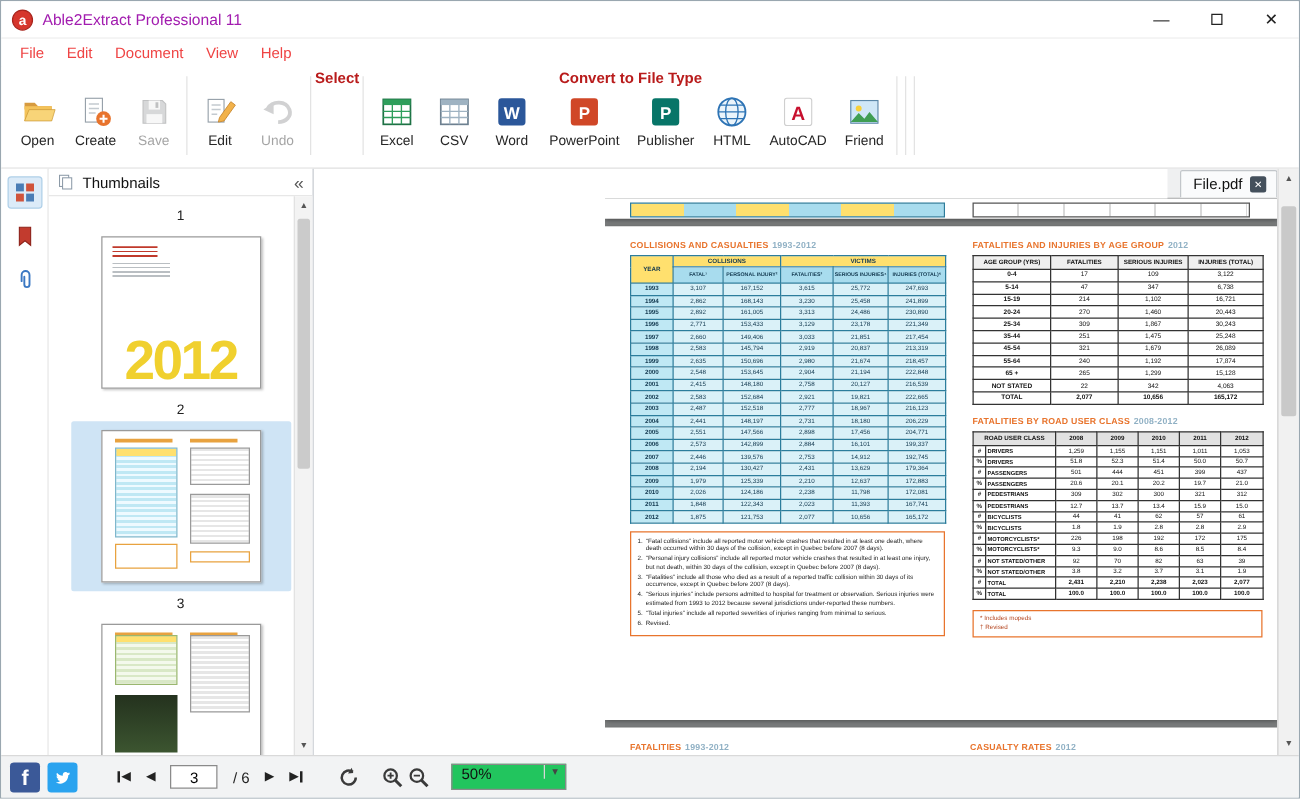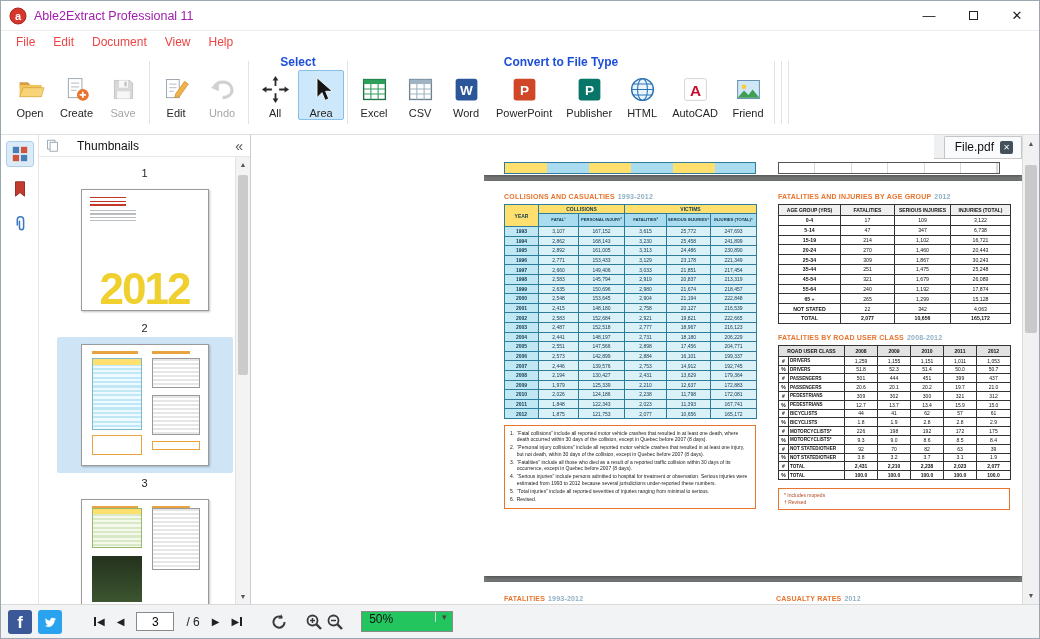--- a/index.html
+++ b/index.html
@@ -16,40 +16,40 @@
   .tb-btn { width:44px; display:flex; align-items:center; justify-content:center; font-size:13px; color:#222; }
   .maxbox { width:9px; height:9px; border:1.4px solid #222; display:inline-block; }
 
   
   .menubar { height:22px; background:#fff; display:flex; align-items:center; padding-left:6px; }
   .menu-item { font-size:12px; color:#ef4444; padding:2px 9px; }
 
   
   .toolbar { height:82px; background:#fff; border-bottom:1px solid #e0e0e0; display:flex; align-items:stretch; padding:2px 6px 0; }
   .tgroup { display:flex; flex-direction:column; align-items:center; }
-  .glabel { height:15px; line-height:15px; font-size:12px; font-weight:bold; color:#1d4ed8; white-space:nowrap; }
+  .glabel { height:15px; line-height:15px; font-size:12px; font-weight:bold; color:#b91c1c; white-space:nowrap; }
   .gbtns { display:flex; align-items:flex-start; }
   .tbtn { min-width:46px; padding:2px 6px 0; display:flex; flex-direction:column; align-items:center; border:1px solid transparent; border-radius:2px; }
   .ticon { height:32px; display:flex; align-items:center; justify-content:center; }
   .ticon svg { width:29px; height:29px; }
   .tlabel { font-size:11px; color:#262626; margin-top:2px; white-space:nowrap; }
   .tbtn.active { background:#cde8fb; border-color:#86c0e8; }
   .tbtn.disabled { opacity:.42; filter:grayscale(.9); }
   .tsep { width:1px; background:#e3e3e3; margin:6px 3px 10px; }
   .tgroup.push { margin-left:auto; }
 
   
   .workarea { flex:1; display:flex; min-height:0; }
   .sidestrip { width:38px; background:#fff; border-right:1px solid #e4e4e4; display:flex; flex-direction:column; align-items:center; padding-top:6px; gap:9px; }
   .ss-btn { width:28px; height:26px; display:flex; align-items:center; justify-content:center; border:1px solid transparent; border-radius:3px; }
   .ss-btn.active { background:#dcebf8; border-color:#aecfe8; }
   .ss-btn svg { width:18px; height:18px; }
 
   .thumbpanel { width:212px; background:#fff; border-right:1px solid #c7ccd1; position:relative; }
-  .phead { height:22px; display:flex; align-items:center; gap:18px; padding:0 7px; border-bottom:1px solid #e7e7e7; }
+  .phead { height:22px; display:flex; align-items:center; gap:7px; padding:0 7px; border-bottom:1px solid #e7e7e7; }
   .phead svg { width:13px; height:13px; }
   .phead-title { font-size:12px; color:#111; }
   .pcollapse { margin-left:auto; font-size:14px; color:#555; line-height:1; }
   .plist { height:calc(100% - 22px); overflow:hidden; display:flex; flex-direction:column; align-items:center; padding-top:6px; }
   .pnum { font-size:11px; color:#222; height:16px; line-height:16px; margin:2px 0 1px; }
   .thumbwrap { padding:7px 24px; border-radius:2px; }
   .thumbwrap.selected { background:#cfe4f5; }
   .thumb { width:128px; height:122px; background:#fff; border:1px solid #9a9a9a; position:relative; overflow:hidden; box-shadow:1px 1px 2px rgba(0,0,0,.25); }
   .cover-lines1 { position:absolute; left:8px; top:7px; width:36px; height:9px;
       background:repeating-linear-gradient(180deg,#c0392b 0 1.4px,transparent 1.4px 3.6px); }
@@ -241,39 +241,20 @@
                 <path d="M3 14l9-6v10z" fill="#8097ab"></path>
               </svg>
             </span>
         <span class="tlabel">Undo</span>
       </div>
     </div>
       </div>
     <div class="tsep"></div>
     <div class="tgroup">
       <div class="glabel">Select</div>
-      <div class="gbtns">
-        <div class="tbtn">
-          <span class="ticon">
-              <svg viewBox="0 0 32 32">
-                <path d="M16 4v8M16 20v8M4 16h8M20 16h8" stroke="#2b2b2b" stroke-width="2"></path>
-                <path d="M16 1l-3.2 5h6.4zM16 31l-3.2-5h6.4zM1 16l5-3.2v6.4zM31 16l-5-3.2v6.4z" fill="#2b2b2b"></path>
-              </svg>
-            </span>
-          <span class="tlabel">All</span>
-        </div>
-        <div class="tbtn active">
-          <span class="ticon">
-              <svg viewBox="0 0 32 32">
-                <path d="M11 3v22l5.5-5.5L20 28l4-1.8-3.4-8.2H28z" fill="#151515" stroke="#fff" stroke-width="1"></path>
-              </svg>
-            </span>
-          <span class="tlabel">Area</span>
-        </div>
-      </div>
     </div>
     <div class="tsep"></div>
     <div class="tgroup">
       <div class="glabel">Convert to File Type</div>
       <div class="gbtns">
         <div class="tbtn">
           <span class="ticon">
               <svg viewBox="0 0 32 32">
                 <rect x="4" y="5" width="24" height="22" fill="#fff" stroke="#1e7145" stroke-width="1.5"></rect>
                 <rect x="4" y="5" width="24" height="5" fill="#2e9e5b"></rect>

